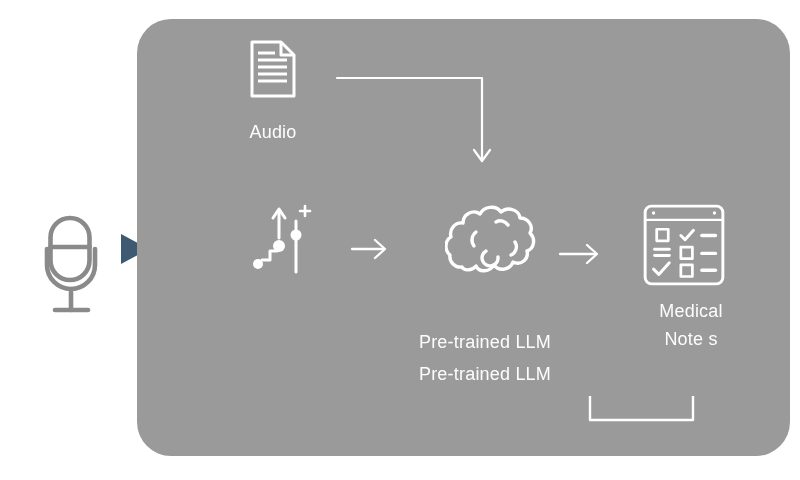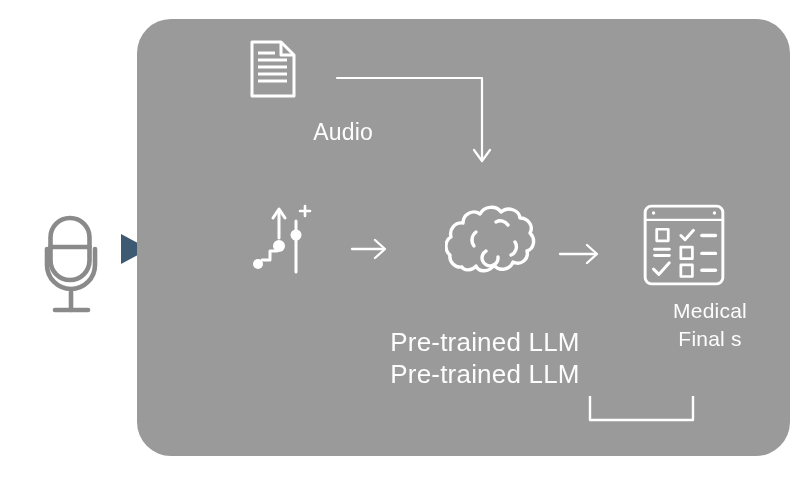--- a/index.html
+++ b/index.html
@@ -15,23 +15,23 @@
   .abs{position:absolute;}
   .flow-triangle{
     position:absolute;left:121px;top:234px;width:0;height:0;
     border-top:15px solid transparent;border-bottom:15px solid transparent;
     border-left:28px solid var(--flow_triangle,#3e5a73);
   }
   .white-label{
     position:absolute;color:var(--text_white,#fdfdfd);
     text-align:center;letter-spacing:0.2px;
   }
-  .lbl-transcription{left:173px;top:117px;width:200px;font-size:23px;line-height:31px;text-align:right;}
-  .lbl-llm{left:385px;top:326px;width:200px;font-size:26px;line-height:32px;}
-  .lbl-output{left:645px;top:297px;width:130px;font-size:21px;line-height:28px;}
+  .lbl-transcription{left:173px;top:117px;width:200px;font-size:18px;line-height:31px;}
+  .lbl-llm{left:385px;top:326px;width:200px;font-size:18px;line-height:32px;}
+  .lbl-output{left:626px;top:297px;width:130px;font-size:18px;line-height:28px;}
   svg{display:block;}
   .icon-white{color:var(--icon_white,#ffffff);}
   .icon-gray{color:var(--mic_gray,#8a8a8a);}
 </style>
 </head>
 <body>
 
 <div class="canvas">
 
   <svg class="abs icon-gray" style="left:44px;top:214px" width="60" height="104" viewBox="0 0 60 104" fill="none" stroke="currentColor" stroke-width="4.6" stroke-linecap="round">
@@ -112,20 +112,20 @@
     <line x1="57" y1="64" x2="70" y2="64" stroke-width="3.2"></line>
   </svg>
 
   <div class="white-label lbl-llm">
     <div>Pre-trained LLM</div>
     <div>Pre-trained LLM</div>
   </div>
 
   <div class="white-label lbl-output">
     <div>Medical</div>
-    <div>Final s</div>
+    <div>Note s</div>
   </div>
 
   <svg class="abs icon-white" style="left:585px;top:393px" width="115" height="34" viewBox="0 0 115 34" fill="none" stroke="currentColor" stroke-width="2.4" stroke-linejoin="round">
     <polyline points="5,3 5,27 108,27 108,3"></polyline>
   </svg>
 
 </div>
 
 </body></html>

